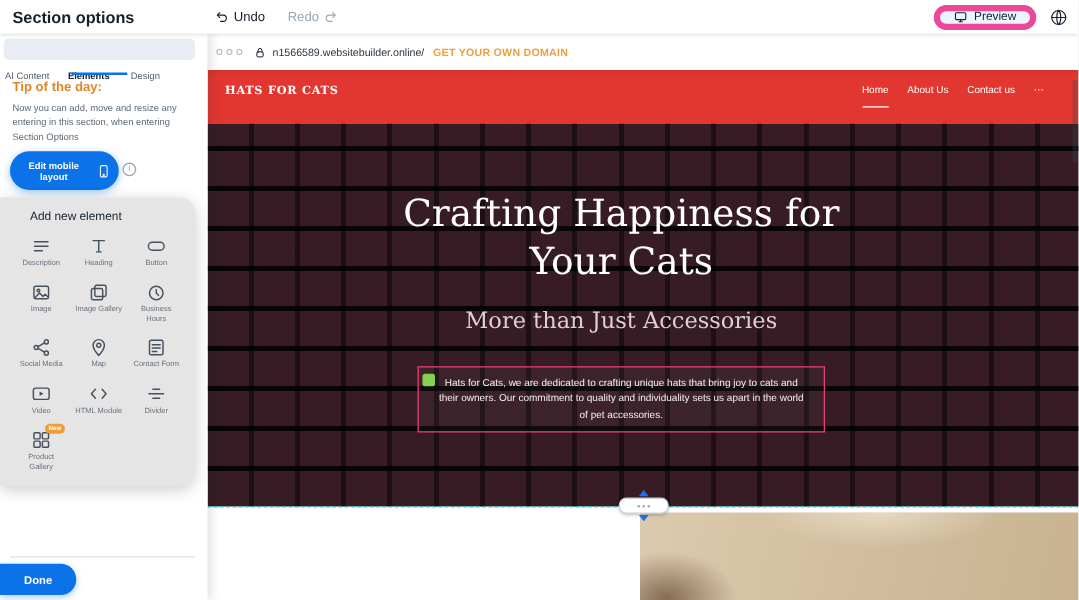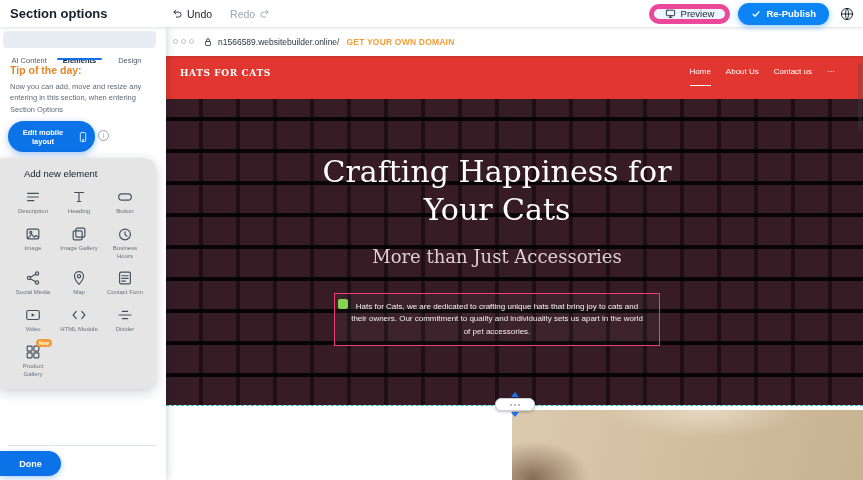--- a/index.html
+++ b/index.html
@@ -27,21 +27,21 @@
   .republish-btn .icon svg{width:10px;height:10px;}
   .globe-btn{width:20px;height:20px;background:none;border:none;color:#14202c;padding:0;cursor:pointer;}
   .globe-btn .icon svg{width:16px;height:16px;margin:0 auto;}
   .globe-btn .icon svg *{stroke-width:1.2;}
 
   
   .sidebar{position:absolute;left:0;top:27px;width:166px;bottom:0;background:#fff;z-index:30;
            box-shadow:2px 0 8px rgba(15,30,50,.16);}
   .tabs{position:absolute;top:4px;left:3px;width:153px;height:17px;background:#e7edf3;border-radius:4px;
         display:flex;padding:1px;box-sizing:border-box;}
-  .tab{flex:1;display:flex;align-items:center;justify-content:center;font-size:7.5px;color:#51606e;
+  .tab{flex:1;display:flex;align-items:center;font-size:7.5px;color:#51606e;
        border-radius:3px;position:relative;cursor:pointer;margin-top:28px;}
   .tab.active{background:#fff;color:#12202e;font-weight:700;box-shadow:0 1px 2px rgba(0,0,0,.18);}
   .tab.active::after{content:"";position:absolute;left:3px;right:3px;bottom:0;height:2px;
                      background:var(--accent,#0b72e7);border-radius:1px;}
   .tip{position:absolute;top:37px;left:10px;width:140px;}
   .tip-title{color:var(--tip-orange,#e2862c);font-weight:700;font-size:10.5px;margin-bottom:5px;}
   .tip-body{font-size:7.5px;color:#5d6a77;line-height:1.5;}
   .edit-mobile{position:absolute;top:94px;left:8px;height:31px;width:87px;background:var(--accent,#0b72e7);
                border-radius:16px;color:#fff;font-size:7.5px;font-weight:600;display:flex;align-items:center;
                justify-content:center;gap:5px;border:none;box-shadow:0 2px 7px rgba(11,114,231,.4);cursor:pointer;}
@@ -153,28 +153,20 @@
     <div class="topbar-right">
       <button class="preview-btn">
         <span class="icon">
             <svg viewBox="0 0 20 20">
               <rect x="2.5" y="4" width="15" height="10" rx="1.5"></rect>
               <path d="M7.5 17h5M10 14v3"></path>
             </svg>
           </span>
         <span>Preview</span>
       </button>
-      <button class="republish-btn">
-        <span class="icon">
-            <svg viewBox="0 0 20 20">
-              <path d="M4 10.5l4 4 8-9" style="stroke:#fff;stroke-width:2.4"></path>
-            </svg>
-          </span>
-        <span>Re-Publish</span>
-      </button>
       <button class="globe-btn">
         <span class="icon"><svg viewBox="0 0 20 20">
               <circle cx="10" cy="10" r="7"></circle>
               <path d="M3 10h14M10 3c2.6 2.3 2.6 11.7 0 14M10 3c-2.6 2.3-2.6 11.7 0 14"></path>
             </svg></span>
       </button>
     </div>
   </div>
 
   <div class="sidebar">

